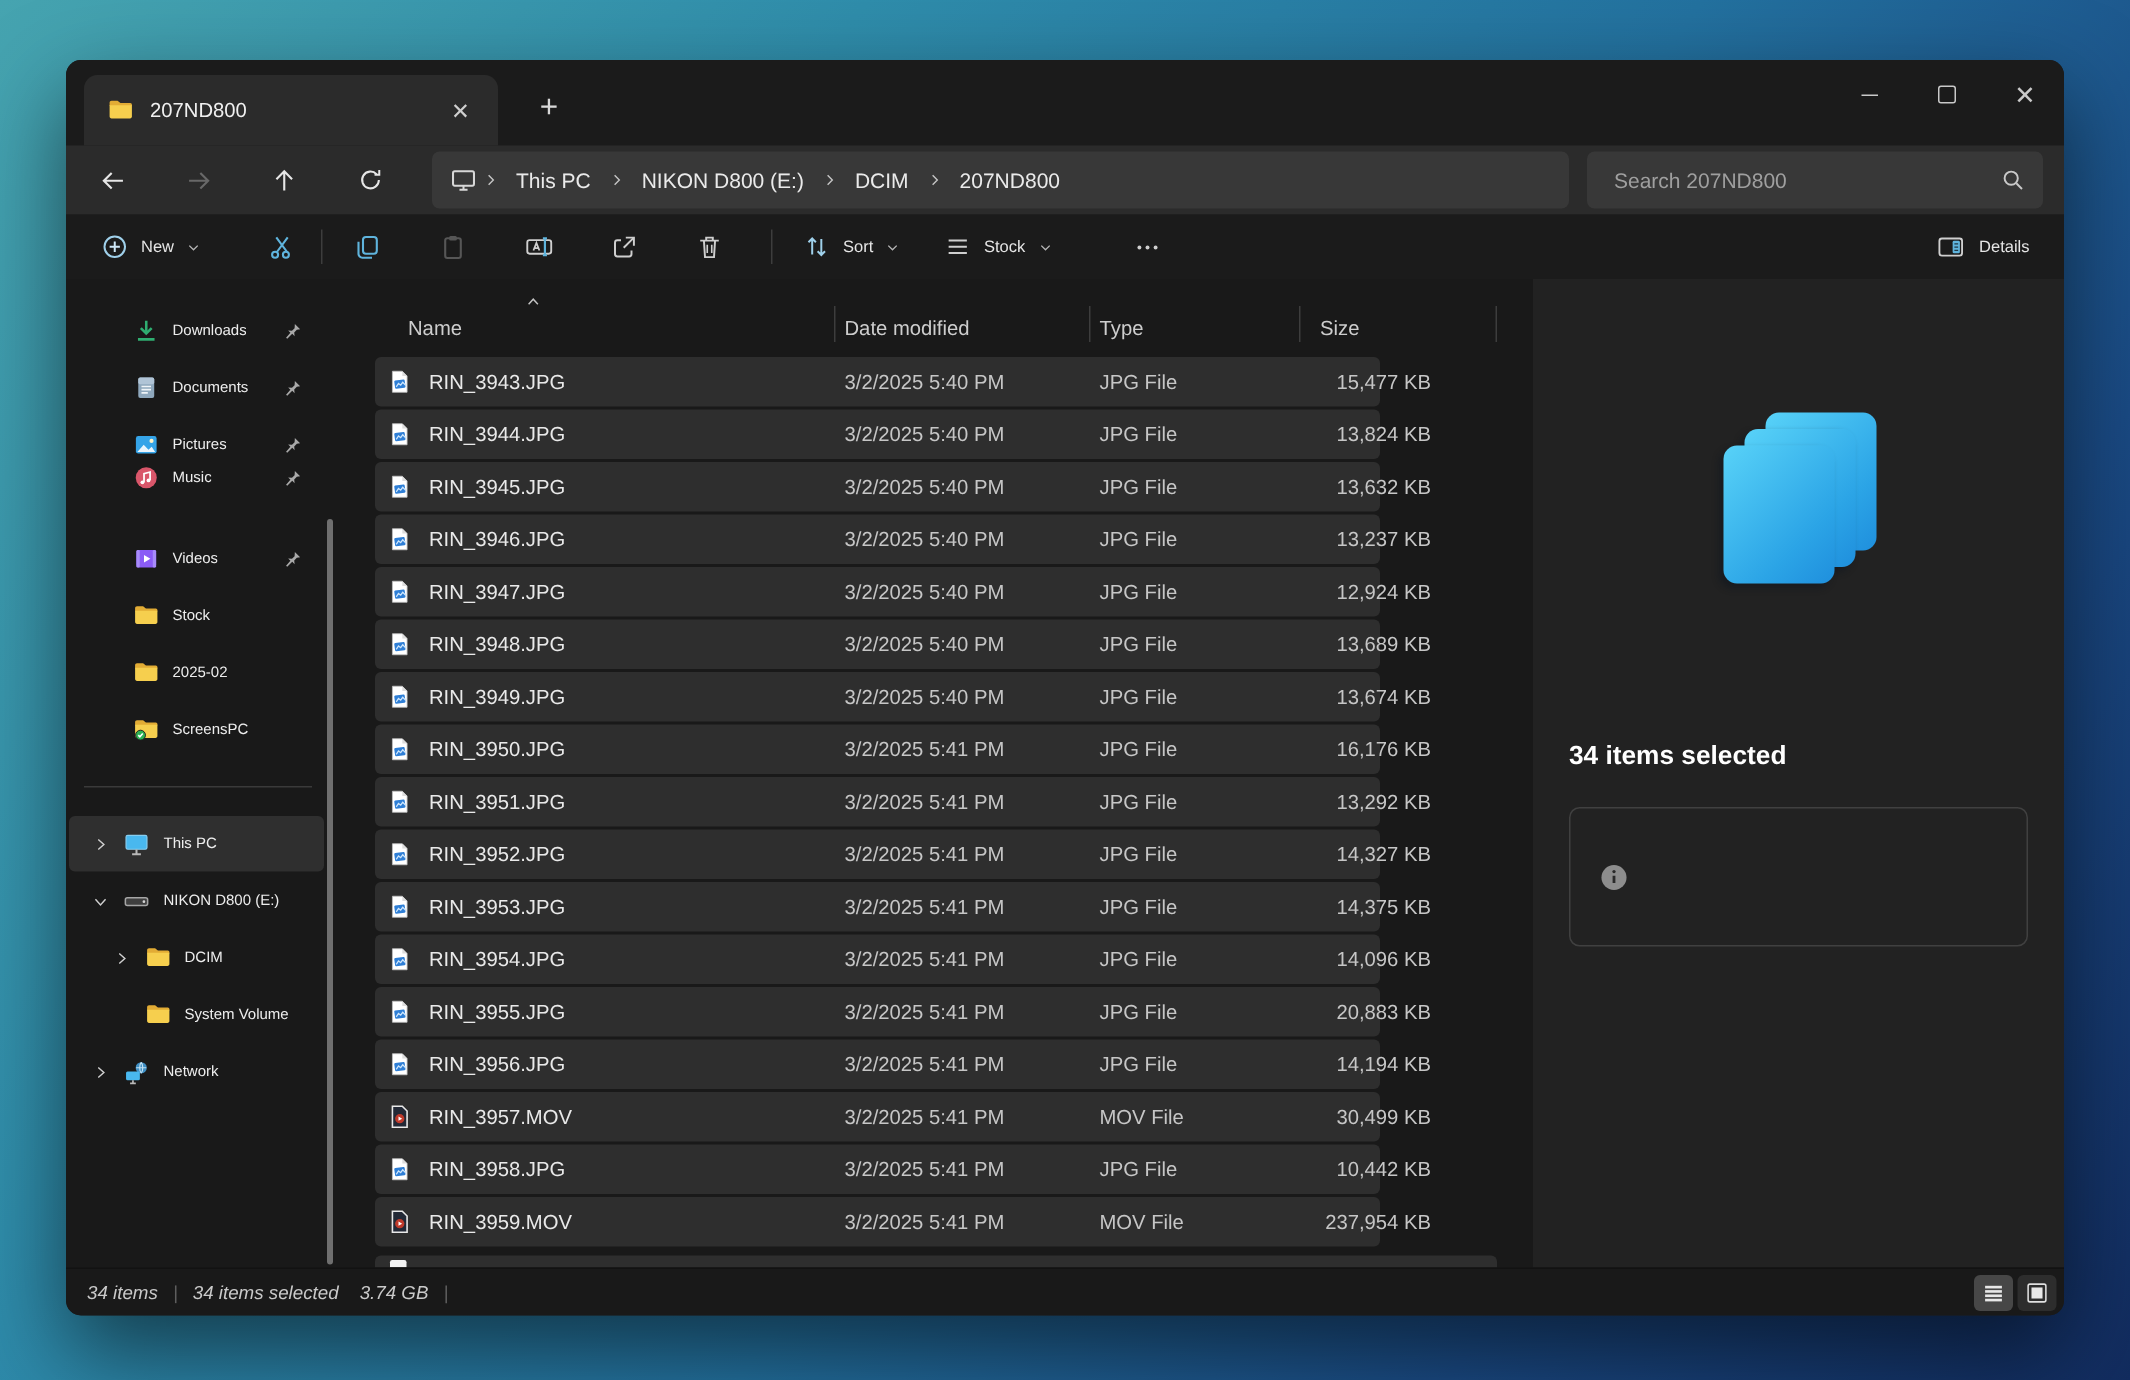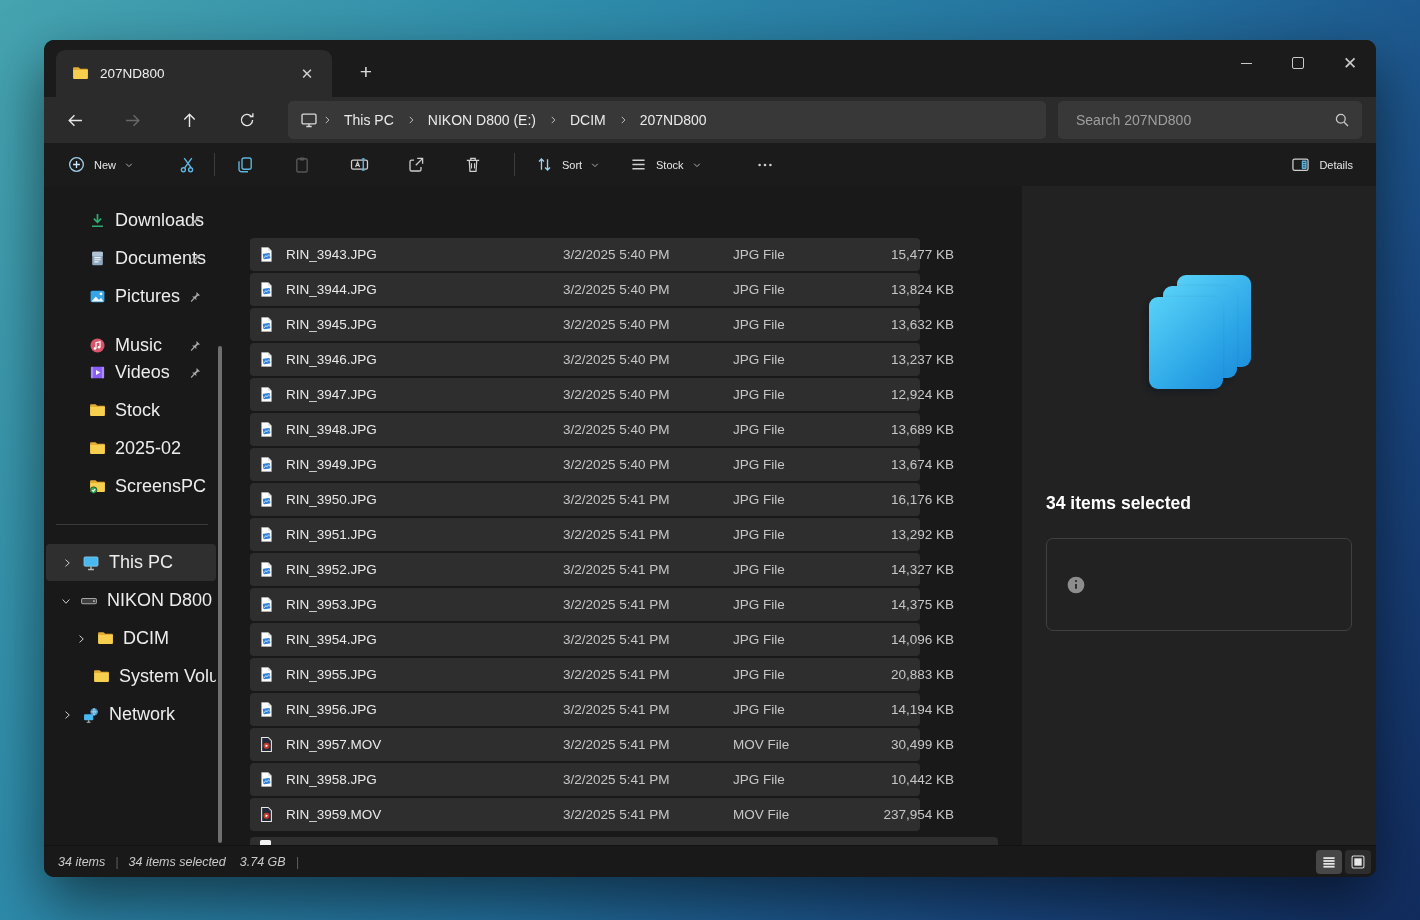--- a/index.html
+++ b/index.html
@@ -44,21 +44,21 @@
   .tbtn{position:absolute;top:5px;height:33px;display:flex;align-items:center;border-radius:4px;padding:0 9px;gap:8px;}
   .tbtn .lbl{font-size:11px;color:#e6e6e6;}
   .ticon{position:absolute;top:5px;width:42px;height:33px;display:flex;align-items:center;justify-content:center;border-radius:4px;}
   .tsep{position:absolute;top:10px;width:1px;height:23px;background:#3d3d3d;}
   
   .main{position:relative;height:659px;background:#191919;}
   
   .sidebar{position:absolute;left:0;top:0;width:180px;height:659px;}
   .side-item{position:absolute;left:2px;width:170px;height:37px;display:flex;align-items:center;border-radius:4px;box-sizing:border-box;}
   .side-item .sic{display:flex;width:18px;justify-content:center;}
-  .side-item .slabel{margin-left:9px;font-size:18px;color:#ededed;white-space:nowrap;overflow:hidden;}
+  .side-item .slabel{margin-left:9px;font-size:10px;color:#ededed;white-space:nowrap;overflow:hidden;}
   .side-item .pin{position:absolute;right:14px;display:flex;}
   .pinned-list .side-item{padding-left:42px;}
   .tree-item .chev{display:flex;width:14px;justify-content:center;}
   .tree-item.lvl0{padding-left:14px;}
   .tree-item.lvl1{padding-left:28px;}
   .tree-item .sic{margin-left:8px;}
   .tree-item.selected{background:#2f2f2f;}
   .side-sep{position:absolute;left:12px;top:338px;width:152px;height:1px;background:#3a3a3a;}
   .side-scroll{position:absolute;left:174px;top:160px;width:4px;height:497px;background:#6f6f6f;border-radius:2px;}
   
@@ -360,21 +360,21 @@
                 <path d="M2.4 12.6l4-4.6 3 3.2 2-2 2.2 3.4z" fill="#eaf5fd"></path>
               </svg>
             </span>
             <span class="slabel">Pictures</span>
             <span class="pin" data-icon="pin-icon">
               <svg width="14" height="14" viewBox="0 0 16 16">
                 <path d="M9.8 2.2l4 4-2.5.5-2 2 .3 2.9-1.8-1.8L4 13.6l-.9-.9 3.3-3.7-1.7-1.7 2.9.2 2-2z" fill="#a9a9a9"></path>
               </svg>
             </span>
           </div>
-          <div class="side-item" style="top: 141px;">
+          <div class="side-item" style="top: 114px;">
             <span class="sic" data-icon="music-icon">
               <svg width="17" height="17" viewBox="0 0 16 16">
                 <circle cx="8" cy="8" r="6.6" fill="#d9566a"></circle>
                 <path d="M6.6 10.8V5.4l3.8-1v5.2" stroke="#fff" stroke-width="1.1" fill="none"></path>
                 <circle cx="5.6" cy="10.9" r="1.2" fill="#fff"></circle>
                 <circle cx="9.4" cy="9.7" r="1.2" fill="#fff"></circle>
               </svg>
             </span>
             <span class="slabel">Music</span>
             <span class="pin" data-icon="pin-icon">
@@ -497,20 +497,35 @@
                 <path d="M4.2 14.4h3.4M5.9 12.6v1.8" stroke="#b9b9b9" stroke-width="1" fill="none"></path>
               </svg>
             </span>
             <span class="slabel">Network</span>
           </div>
         </div>
       <div class="side-scroll"></div>
     </div>
 
     <div class="filelist">
+      <div class="list-header">
+        <span class="sort-caret" data-icon="chevron-up-icon">
+            <svg width="11" height="11" viewBox="0 0 16 16">
+              <path d="M3.5 10 8 5l4.5 5" stroke="#c2c2c2" stroke-width="1.4" fill="none"></path>
+            </svg>
+          </span>
+        <span class="lh-cell lh-name">Name</span>
+        <span class="lh-cell lh-date">Date modified</span>
+        <span class="lh-cell lh-type">Type</span>
+        <span class="lh-cell lh-size">Size</span>
+        <span class="lh-sep" style="left:306px"></span>
+        <span class="lh-sep" style="left:476px"></span>
+        <span class="lh-sep" style="left:616px"></span>
+        <span class="lh-sep" style="left:747px"></span>
+      </div>
       <div class="file-rows">
           <div class="file-row">
             <span class="c-name">
               <span class="fic" data-icon="jpg-file-icon">
                 <svg width="17" height="17" viewBox="0 0 16 16">
                   <path d="M3.4 1.4h6.2l3 3v10.2H3.4z" fill="#fff" stroke="#c2c2c2" stroke-width=".5"></path>
                   <path d="M9.6 1.4l3 3h-3z" fill="#dcdcdc"></path>
                   <g transform="rotate(-8 8 9.6)">
                     <rect x="4.8" y="6.9" width="6.6" height="5.2" rx=".7" fill="#2f7fd6"></rect>
                     <path d="M5.6 10.9l1.7-1.9 1.2 1.2 1.5-1.6 1.6 2.1" stroke="#cfe6fb" stroke-width=".8" fill="none"></path>

